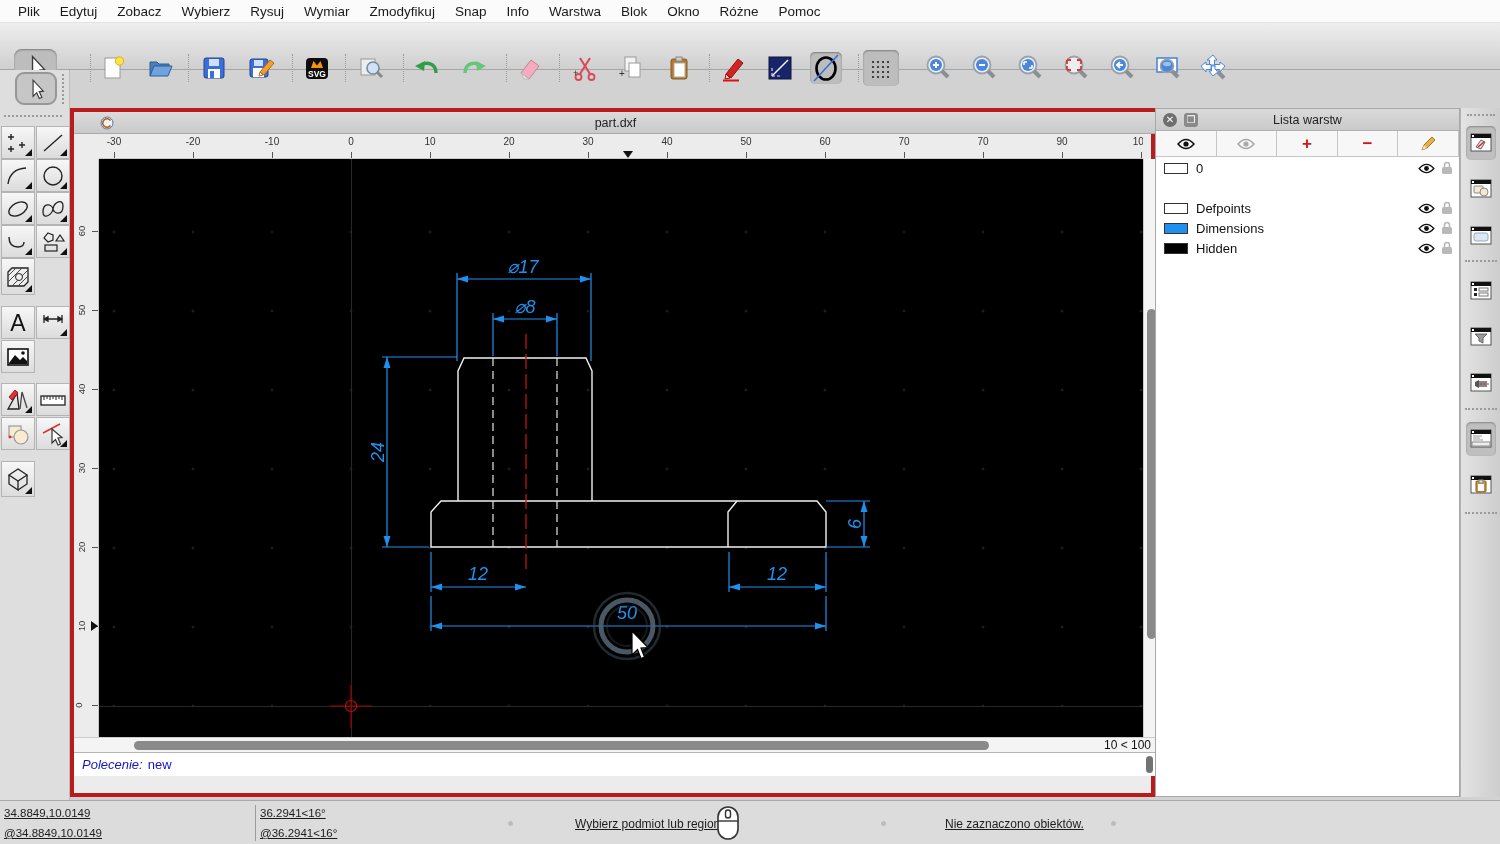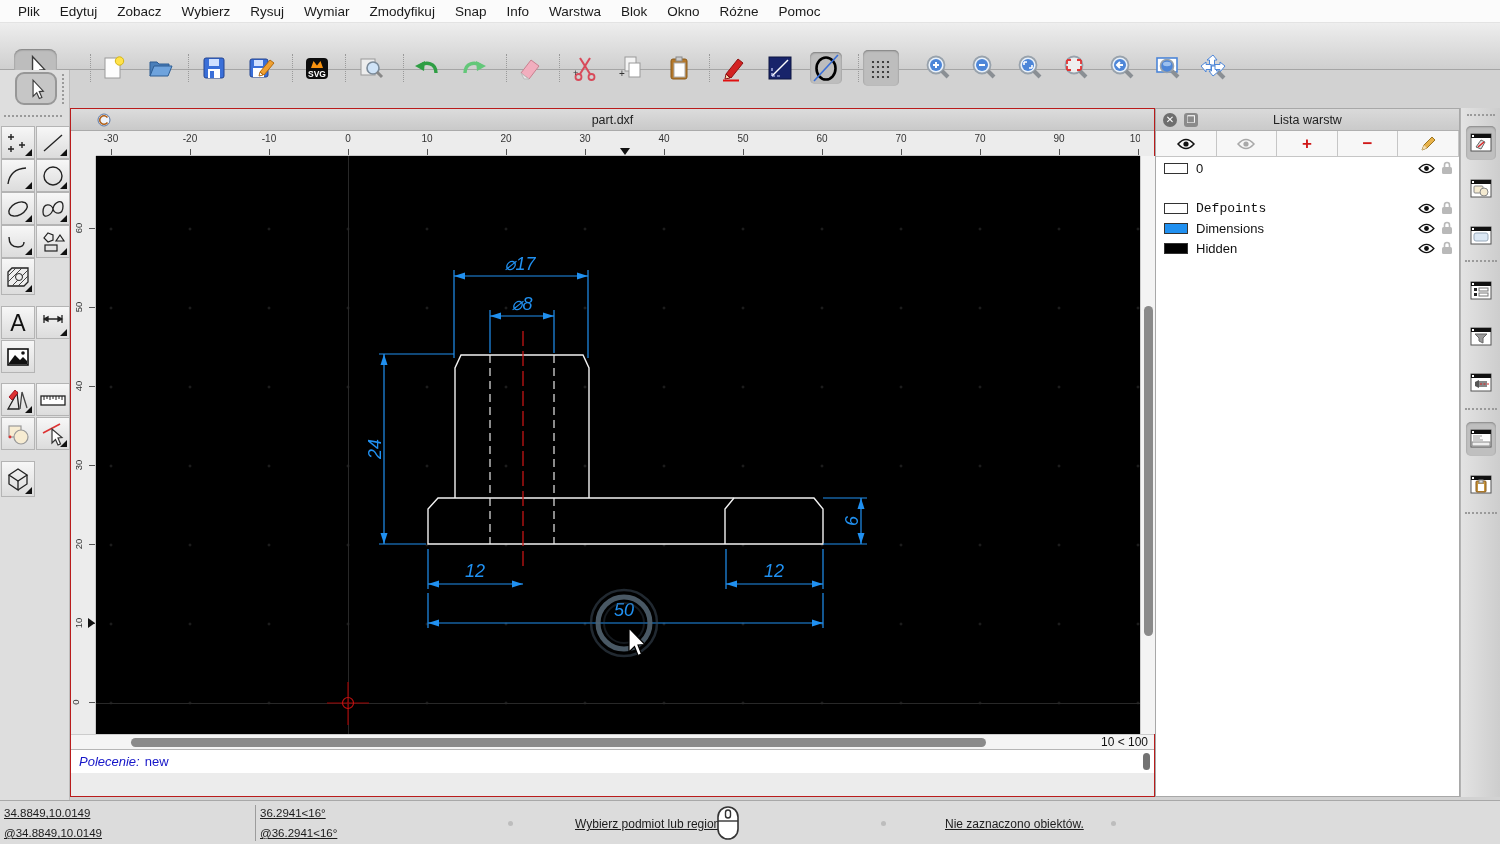--- a/index.html
+++ b/index.html
@@ -19,21 +19,21 @@
 
   
   #leftpanel { left:0; top:70px; width:70px; height:730px; background:#dedede; border-right:1px solid #bdbdbd; }
   .selbtn { position:absolute; width:42px; height:33px; border:2px solid #979797; border-radius:9px; background:#c6c6c6; display:flex; align-items:center; justify-content:center; }
   .pbtn { position:absolute; width:34px; height:33px; background:linear-gradient(#f7f7f7,#dcdcdc); border:1px solid #b4b4b4; display:flex; align-items:center; justify-content:center; }
   .pbtn.sub::after { content:""; position:absolute; right:2px; bottom:2px; border-left:7px solid transparent; border-bottom:7px solid #111; }
   .dots-h { position:absolute; border-top:2px dotted #9a9a9a; }
   .dots-v { position:absolute; border-left:2px dotted #9a9a9a; }
 
   
-  #docwin { left:70px; top:108px; width:1085px; height:689px; background:#ececec; border:1px solid #b91c1c; }
+  #docwin { left:70px; top:108px; width:1085px; height:689px; background:#ececec; border:4px solid #b91c1c; }
   #doc-titlebar { left:0; top:0; width:1083px; height:22px; background:linear-gradient(#dcdcdc,#c9c9c9); border-bottom:1px solid #aaa; display:flex; align-items:center; }
   #doc-title { position:absolute; left:0; right:0; text-align:center; font-size:12.5px; color:#222; }
   #hruler { left:25px; top:22px; width:1044px; height:25px; background:#ececec; border-bottom:1px solid #c9c9c9; overflow:hidden; }
   #vruler { left:0; top:47px; width:25px; height:578px; background:#ececec; border-right:1px solid #c9c9c9; overflow:hidden; }
   .hlab { position:absolute; top:2px; transform:translateX(-50%); font-size:10px; color:#333; }
   .htick { position:absolute; bottom:0; width:1px; height:6px; background:#555; }
   .vlab { position:absolute; left:2px; transform:translateY(50%) rotate(-90deg); transform-origin:center; font-size:9.5px; color:#333; }
   .vtick { position:absolute; right:0; height:1px; width:6px; background:#555; }
   #canvas { left:25px; top:47px; width:1044px; height:578px; background:#000;
             background-image:radial-gradient(circle, rgba(255,255,255,.20) .8px, transparent 1.3px);
@@ -704,21 +704,21 @@
           <circle cx="9" cy="6" r="2.6" fill="#111"></circle>
         </svg>
       </span>
     <span class="licon">
         <svg width="12" height="14" viewBox="0 0 12 14">
           <rect x="1" y="6" width="10" height="7" rx="1.5" fill="#b9b9b9"></rect>
           <path d="M3.5 6 V4 a2.5 2.5 0 0 1 5 0 V6" fill="none" stroke="#b9b9b9" stroke-width="1.6"></path>
         </svg>
       </span>
   </div>
-  <div class="lrow" style="top:89px;font-family:Liberation Mono, monospace;">
+  <div class="lrow" style="top:89px;">
     <div class="swatch" style="background-color: rgb(255, 255, 255);"></div>
     <span class="lname">Defpoints</span>
     <span class="licon">
         <svg width="17" height="11" viewBox="0 0 18 12">
           <path d="M1 6 Q9 -3 17 6 Q9 15 1 6 Z" fill="none" stroke="#111" stroke-width="1.5"></path>
           <circle cx="9" cy="6" r="2.6" fill="#111"></circle>
         </svg>
       </span>
     <span class="licon">
         <svg width="12" height="14" viewBox="0 0 12 14">

